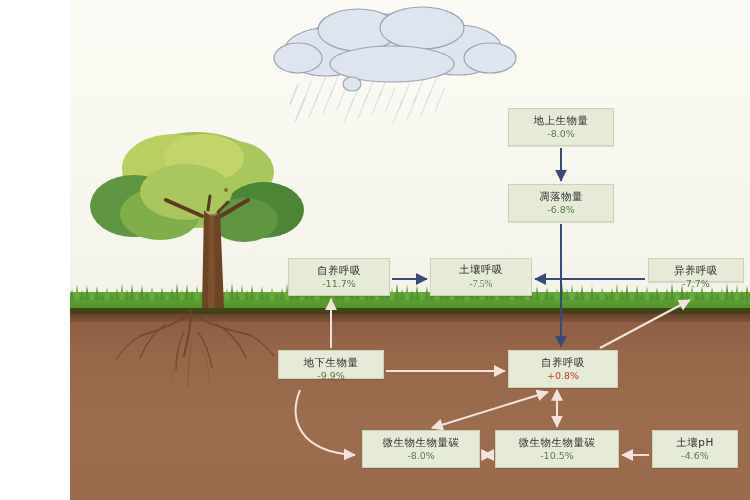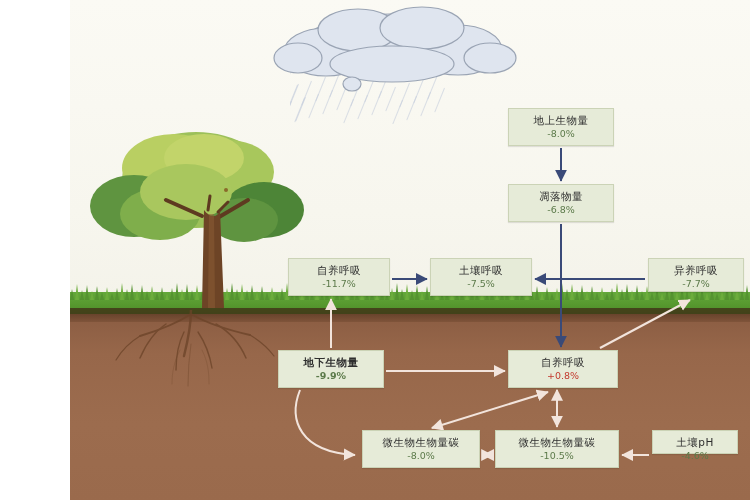--- a/index.html
+++ b/index.html
@@ -345,44 +345,44 @@
         <div class="val">-8.0%</div>
       </div>
       <div class="box" style="left: 508px; top: 184px; width: 106px; height: 38px;">
         <div class="lbl">凋落物量</div>
         <div class="val">-6.8%</div>
       </div>
       <div class="box" style="left: 288px; top: 258px; width: 102px; height: 38px;">
         <div class="lbl">自养呼吸</div>
         <div class="val">-11.7%</div>
       </div>
-      <div class="box" style="left: 430px; top: 258px; width: 102px; height: 38px;">
+      <div class="box" style="left: 430px; top: 258px; width: 102px; height: 38px; font-family: Liberation Serif, serif;">
         <div class="lbl">土壤呼吸</div>
         <div class="val">-7.5%</div>
       </div>
-      <div class="box" style="left: 648px; top: 258px; width: 96px; height: 34px;">
+      <div class="box" style="left: 648px; top: 258px; width: 96px; height: 24px;">
         <div class="lbl">异养呼吸</div>
         <div class="val">-7.7%</div>
       </div>
-      <div class="box" style="left: 278px; top: 350px; width: 106px; height: 38px; font-weight: bold;">
+      <div class="box" style="left: 278px; top: 350px; width: 106px; height: 29px;">
         <div class="lbl">地下生物量</div>
         <div class="val">-9.9%</div>
       </div>
       <div class="box" style="left: 508px; top: 350px; width: 110px; height: 38px;">
         <div class="lbl">自养呼吸</div>
         <div class="val pos">+0.8%</div>
       </div>
       <div class="box" style="left: 362px; top: 430px; width: 118px; height: 38px;">
         <div class="lbl">微生物生物量碳</div>
         <div class="val">-8.0%</div>
       </div>
       <div class="box" style="left: 495px; top: 430px; width: 124px; height: 38px;">
         <div class="lbl">微生物生物量碳</div>
         <div class="val">-10.5%</div>
       </div>
-      <div class="box" style="left: 652px; top: 430px; width: 86px; height: 24px;">
+      <div class="box" style="left: 652px; top: 430px; width: 86px; height: 38px;">
         <div class="lbl">土壤pH</div>
         <div class="val">-4.6%</div>
       </div>
     </div>
 
   <div class="left-white"></div>
 </div>
 
 </body></html>

